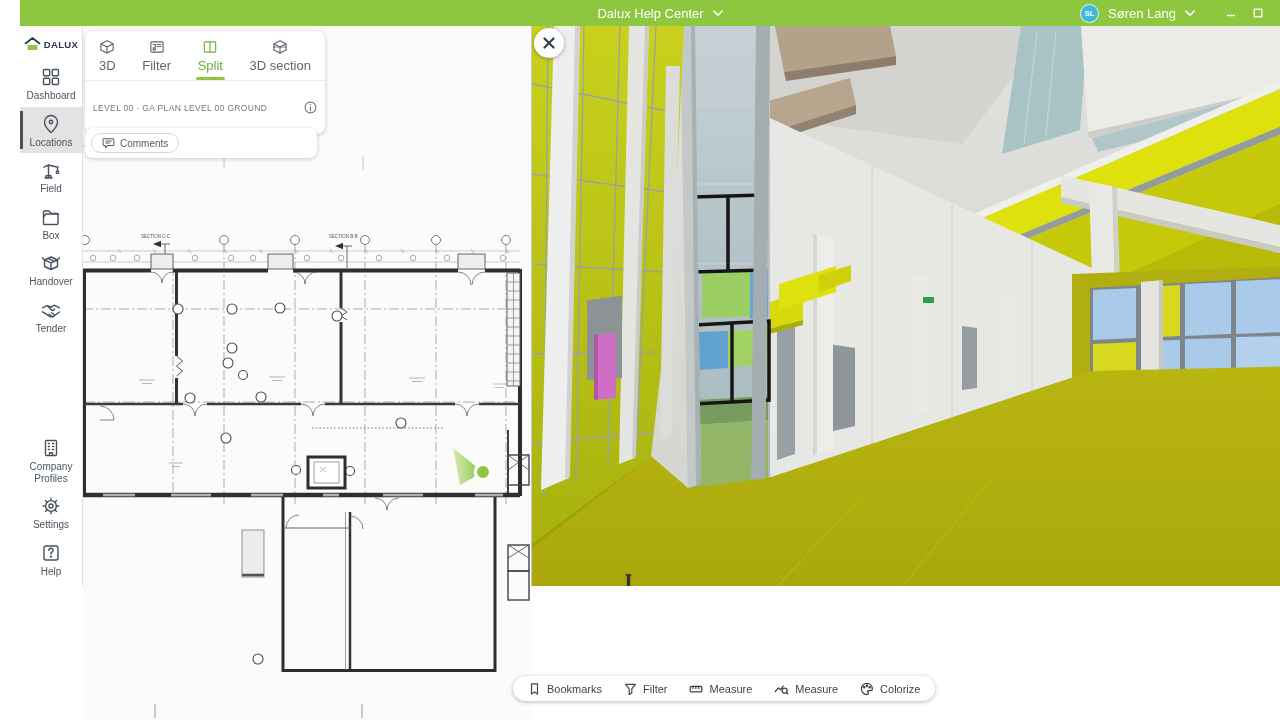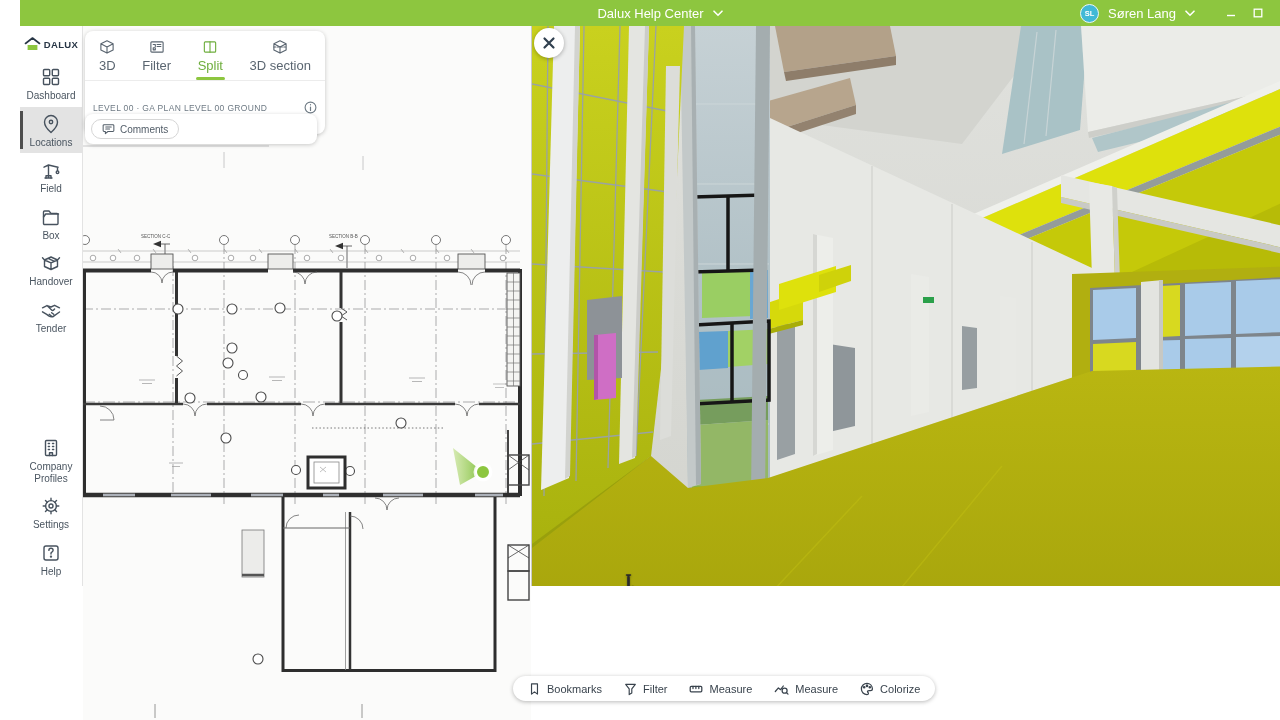--- a/index.html
+++ b/index.html
@@ -42,21 +42,21 @@
   .tab.active::after { content:""; position:absolute; bottom:0; left:2px; right:2px; height:3px; border-radius:2px; background:#8dc63f; }
   .tab-icon { width:16px; height:16px; }
   .tab-icon path, .tab-icon rect { stroke:#5a6570; stroke-width:1.2; fill:none; stroke-linecap:round; stroke-linejoin:round; }
   .tab.active .tab-icon path, .tab.active .tab-icon rect { stroke:#6fae3e; }
   .level-row { display:flex; align-items:center; border-top:1px solid #ececec; padding:20px 8px; }
   .level-text { flex:1; font-size:8.5px; color:#6e7a84; letter-spacing:.35px; }
   .pill-row { padding:3px 7px 7px; }
   .pill { display:inline-flex; align-items:center; gap:5px; border:1px solid #d6d6d6; border-radius:12px; padding:3px 10px; font-size:10px; color:#525d68; background:#fff; cursor:pointer; }
   .pill svg { flex-shrink:0; }
   .pill svg path, .pill svg rect, .pill svg circle { stroke:#525d68; stroke-width:1.1; fill:none; stroke-linecap:round; stroke-linejoin:round; }
-  .comments-card { position:absolute; left:2px; top:88px; width:232px; height:30px; background:#fff; border-radius:8px; box-shadow:0 1px 4px rgba(0,0,0,.2); z-index:3; display:flex; align-items:center; padding-left:6px; }
+  .comments-card { position:absolute; left:2px; top:102px; width:232px; height:30px; background:#fff; border-radius:8px; box-shadow:0 1px 4px rgba(0,0,0,.2); z-index:3; display:flex; align-items:center; padding-left:6px; }
 
   
   .viewer-pane { position:relative; flex:1; overflow:hidden; border-left:1px solid #c9c9c9; }
   .scene-svg { position:absolute; inset:0; }
   .close-btn { position:absolute; left:2px; top:2px; width:30px; height:30px; border-radius:50%; background:#fff; border:none; box-shadow:0 1px 4px rgba(0,0,0,.3); display:flex; align-items:center; justify-content:center; cursor:pointer; z-index:4; }
   .cursor-hand { position:absolute; left:84px; top:546px; z-index:5; pointer-events:none; filter:drop-shadow(0 1px 1px rgba(0,0,0,.35)); }
 
   
   .viewer-toolbar { position:absolute; left:493px; top:676px; height:25px; background:#fff; border-radius:13px; box-shadow:0 1px 4px rgba(0,0,0,.28); display:flex; align-items:center; padding:0 4px; z-index:6; }
   .vt-item { display:flex; align-items:center; gap:6px; padding:12px 11px; font-size:11px; color:#39434d; height:100%; cursor:pointer; }

